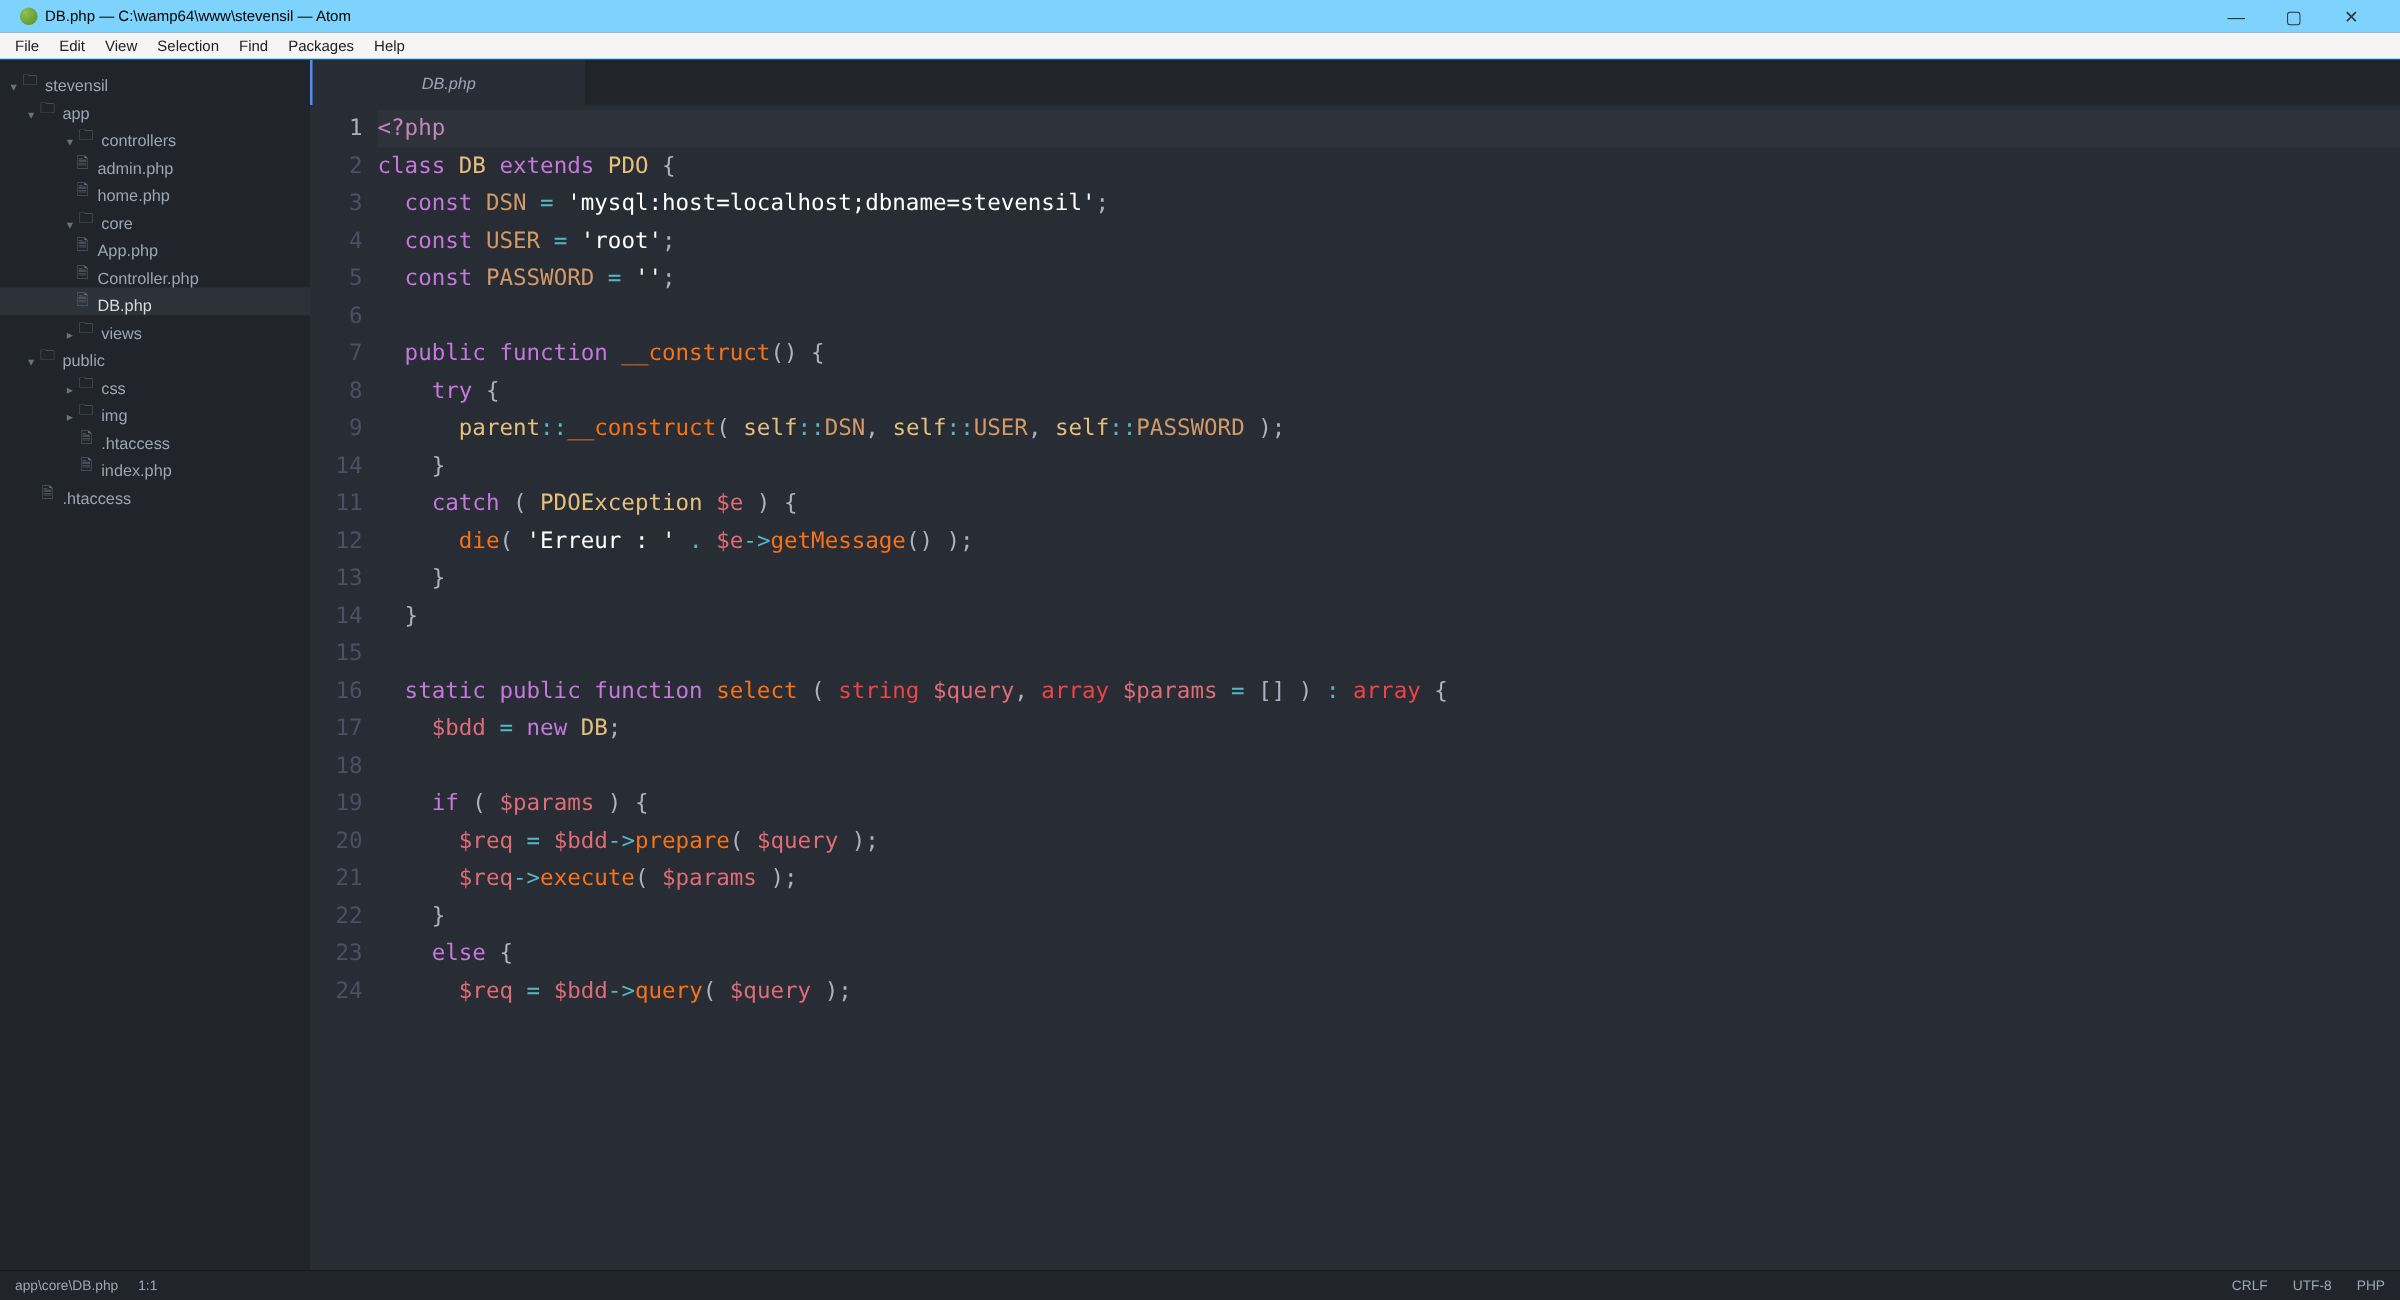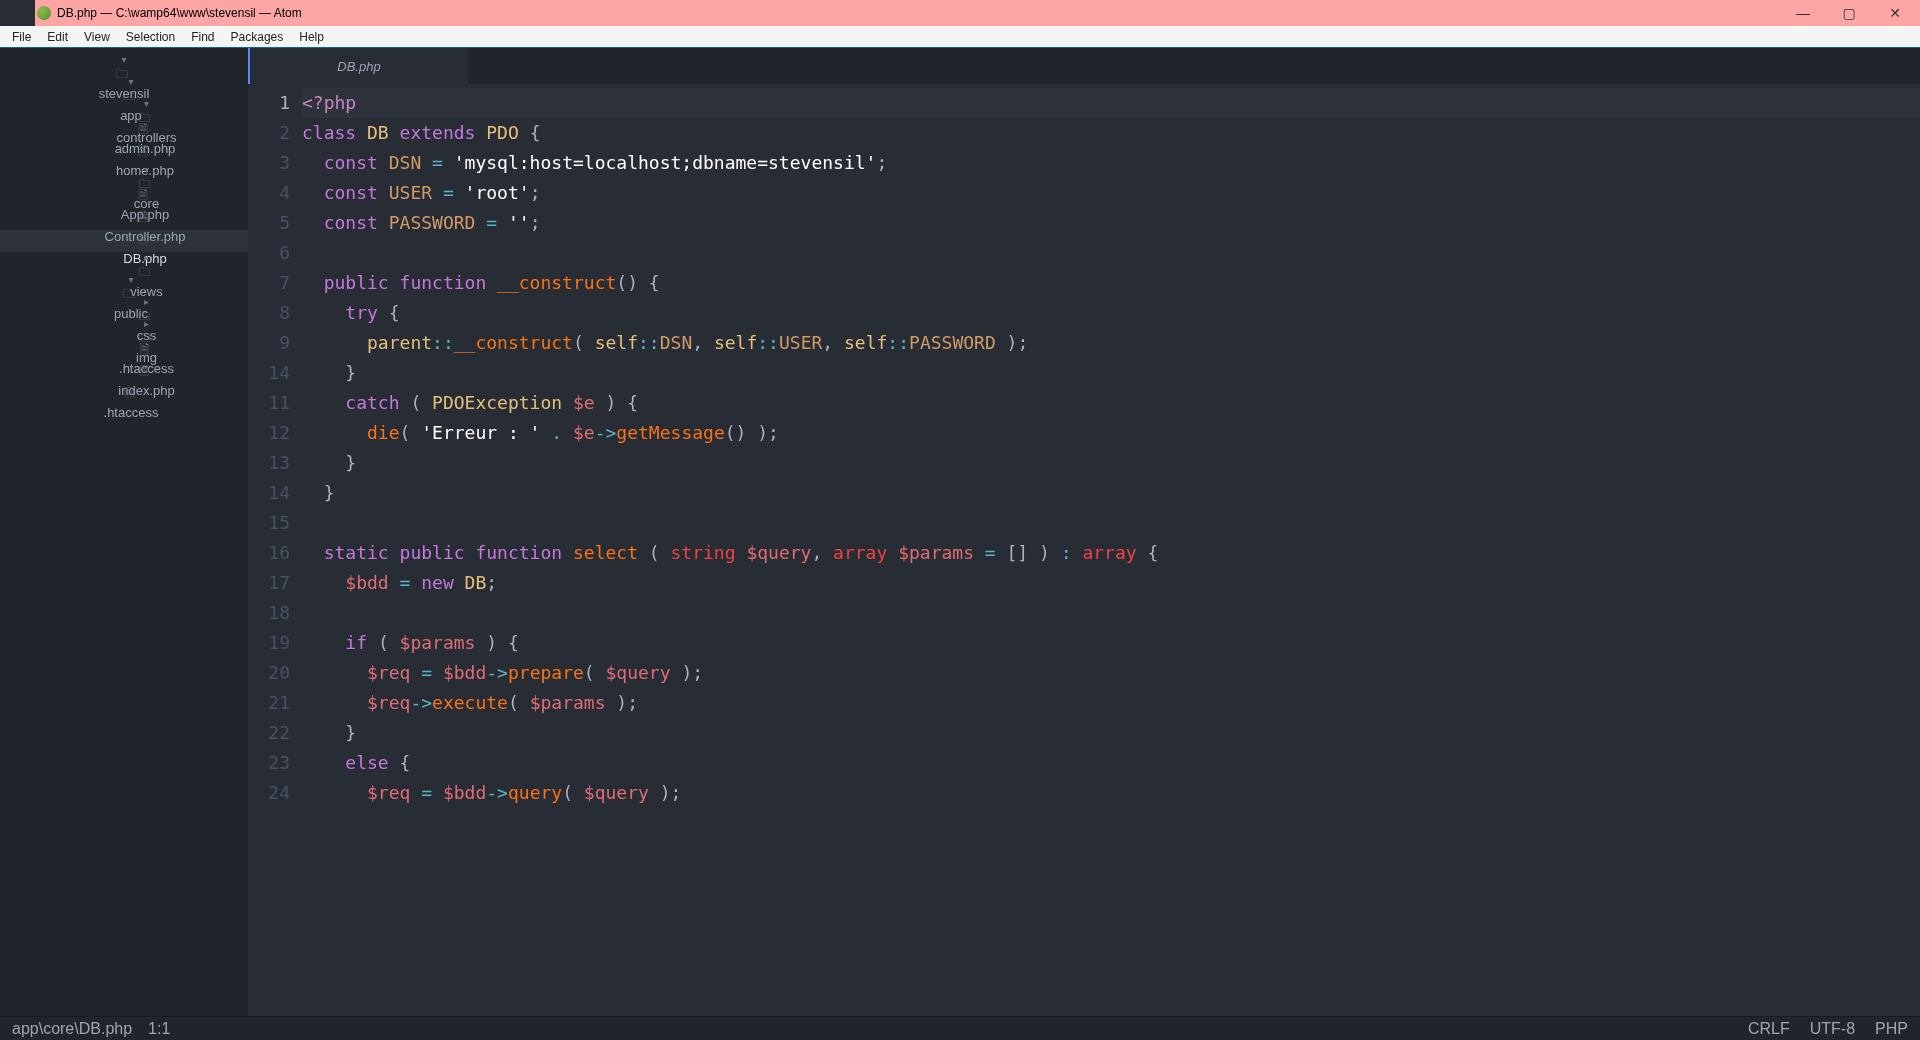--- a/index.html
+++ b/index.html
@@ -9,27 +9,26 @@
   background: #282c34;
   color: #abb2bf;
   width: 1920px;
   height: 1040px;
   overflow: hidden;
   display: flex;
   flex-direction: column;
 }
 .title-bar {
   height: 26px;
-  background: #fca5a5;
+  background: #7dd3fc;
   color: #000;
   display: flex;
   align-items: center;
-  padding: 0 2px;
+  padding: 0 16px;
   font-size: 12px;
-  margin-left: 35px;
 }
 .title-bar .app-icon {
   width: 14px; height: 14px;
   border-radius: 50%;
   background: radial-gradient(circle at 30% 30%, #8cc149, #5a8a2f);
   margin-right: 6px;
 }
 .title-bar .title-text { flex: 1; }
 .title-bar .win-ctrl { width: 46px; text-align: center; color:#333; font-size:14px; cursor:pointer; }
 .menu-bar {
@@ -52,26 +51,25 @@
 .sidebar {
   width: 248px;
   background: #21252b;
   color: #9da5b4;
   padding-top: 6px;
   overflow-y: auto;
   font-size: 13px;
 }
 .tree-row {
   display: flex;
-  align-items: center;
+  align-items: flex-end;
   height: 22px;
   padding-right: 6px;
   cursor: pointer;
   white-space: nowrap;
-  flex-direction: column;
 }
 .tree-row.selected { background: #2c313a; color: #d7dae0; }
 .tree-row .chev { width: 10px; text-align: center; font-size: 10px; color:#6a7280; }
 .tree-row .chev.down::before { content: "▾"; }
 .tree-row .chev.right::before { content: "▸"; }
 .tree-row .icon { width: 16px; display:inline-flex; justify-content:center; margin-right:4px; }
 .folder-icon::before { content:"🗀"; color:#6a7280; font-size:12px; }
 .file-icon::before { content:"🗎"; color:#6a7280; font-size:12px; }
 .tree-row .label {}
 .d0 { padding-left: 6px; }
@@ -146,21 +144,21 @@
 .tok-type { color: #ef4444; }
 .tok-brace { color: #abb2bf; }
 
 .status-bar {
   height: 24px;
   background: #21252b;
   border-top: 1px solid #181a1f;
   display: flex;
   align-items: center;
   color: #9da5b4;
-  font-size: 16px;
+  font-size: 11px;
   padding: 0 12px;
 }
 .status-bar .sb-left { display:flex; gap: 16px; }
 .status-bar .sb-spacer { flex:1; }
 .status-bar .sb-right { display:flex; gap: 20px; }
 </style>
 </head>
 <body>
 
 <div class="title-bar">

